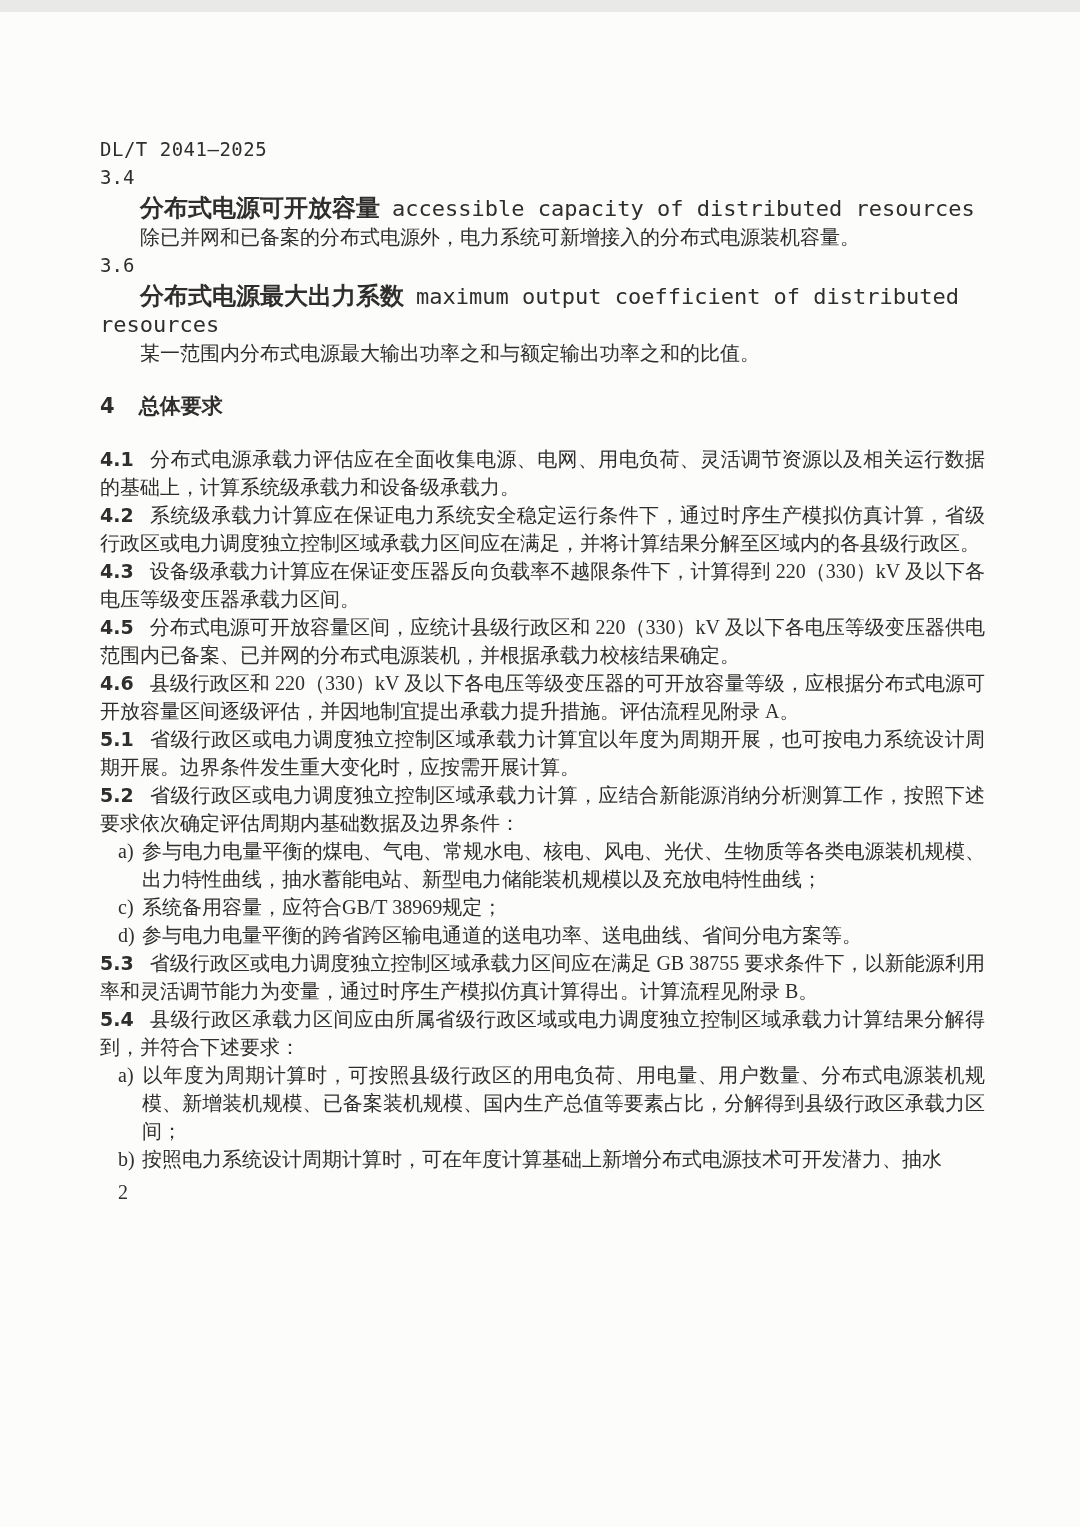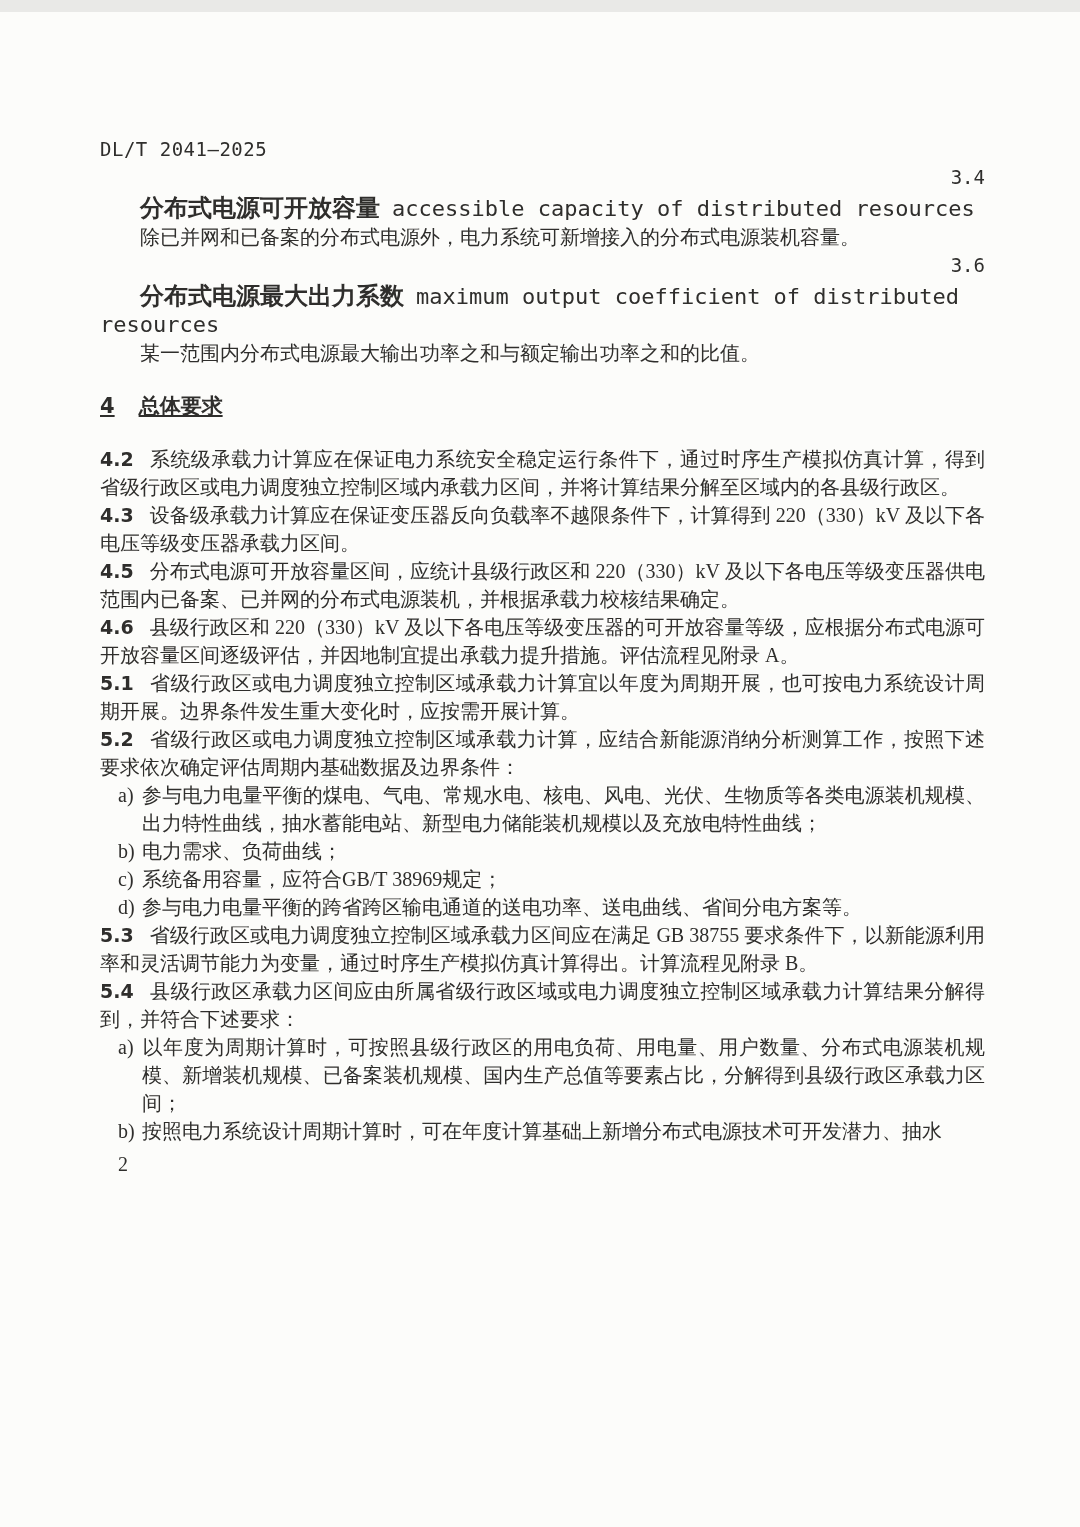--- a/index.html
+++ b/index.html
@@ -22,42 +22,41 @@
   .doc-header {
     font-family: "DejaVu Sans Mono", "Liberation Mono", monospace;
     font-size: 19px;
     letter-spacing: 0.5px;
     text-align: left;
   }
 
   .term-number {
     font-family: "DejaVu Sans Mono", "Liberation Mono", monospace;
     font-size: 19px;
-    text-align: right;
+    text-align: left;
   }
   .term-title { text-indent: 40px; margin-top: 3px; text-align: left; }
   .term-zh {
     font-family: "DejaVu Sans", "Liberation Sans", sans-serif;
     font-weight: bold;
     font-size: 24px;
   }
   .term-en {
     font-family: "DejaVu Sans Mono", "Liberation Mono", monospace;
     font-size: 22px;
     padding-left: 12px;
   }
   .term-def { text-indent: 40px; }
 
   .section-heading {
     font-family: "DejaVu Sans", "Liberation Sans", sans-serif;
     font-weight: bold;
     font-size: 21px;
     line-height: 30px;
     text-align: left;
-    text-decoration: underline;
   }
   .section-heading .heading-num { margin-right: 24px; }
   .heading-4 { margin: 24px 0 24px 0; }
   .heading-5 { margin: 32px 0 30px 0; }
 
   .clause-num {
     font-family: "DejaVu Sans", "Liberation Sans", sans-serif;
     font-weight: bold;
     font-size: 19px;
     margin-right: 16px;
@@ -101,44 +100,44 @@
       <span class="term-zh">分布式电源最大出力系数</span><span class="term-en">maximum output coefficient of distributed resources</span>
     </p>
     <p class="term-def">某一范围内分布式电源最大输出功率之和与额定输出功率之和的比值。</p>
   </div>
 
   <p class="section-heading heading-4">
     <span class="heading-num">4</span><span>总体要求</span>
   </p>
 
   <p class="clause">
-    <span class="clause-num">4.2</span><span>系统级承载力计算应在保证电力系统安全稳定运行条件下，通过时序生产模拟仿真计算，得到省级行政区或电力调度独立控制区域内承载力区间，并将计算结果分解至区域内的各县级行政区。</span>
+    <span class="clause-num">4.1</span><span>分布式电源承载力评估应在全面收集电源、电网、用电负荷、灵活调节资源以及相关运行数据的基础上，计算系统级承载力和设备级承载力。</span>
+  </p>
+  <p class="clause">
+    <span class="clause-num">4.2</span><span>系统级承载力计算应在保证电力系统安全稳定运行条件下，通过时序生产模拟仿真计算，省级行政区或电力调度独立控制区域承载力区间应在满足，并将计算结果分解至区域内的各县级行政区。</span>
   </p>
   <p class="clause">
     <span class="clause-num">4.3</span><span>设备级承载力计算应在保证变压器反向负载率不越限条件下，计算得到 220（330）kV 及以下各电压等级变压器承载力区间。</span>
   </p>
   <p class="clause">
     <span class="clause-num">4.5</span><span>分布式电源可开放容量区间，应统计县级行政区和 220（330）kV 及以下各电压等级变压器供电范围内已备案、已并网的分布式电源装机，并根据承载力校核结果确定。</span>
   </p>
   <p class="clause">
     <span class="clause-num">4.6</span><span>县级行政区和 220（330）kV 及以下各电压等级变压器的可开放容量等级，应根据分布式电源可开放容量区间逐级评估，并因地制宜提出承载力提升措施。评估流程见附录 A。</span>
   </p>
 
 
   <p class="clause">
     <span class="clause-num">5.1</span><span>省级行政区或电力调度独立控制区域承载力计算宜以年度为周期开展，也可按电力系统设计周期开展。边界条件发生重大变化时，应按需开展计算。</span>
   </p>
   <p class="clause">
     <span class="clause-num">5.2</span><span>省级行政区或电力调度独立控制区域承载力计算，应结合新能源消纳分析测算工作，按照下述要求依次确定评估周期内基础数据及边界条件：</span>
   </p>
   <p class="list-item">
     <span class="list-label">a)</span><span>参与电力电量平衡的煤电、气电、常规水电、核电、风电、光伏、生物质等各类电源装机规模、出力特性曲线，抽水蓄能电站、新型电力储能装机规模以及充放电特性曲线；</span>
-  </p>
-  <p class="list-item">
-    <span class="list-label">b)</span><span>电力需求、负荷曲线；</span>
   </p>
   <p class="list-item">
     <span class="list-label">c)</span><span>系统备用容量，应符合GB/T 38969规定；</span>
   </p>
   <p class="list-item">
     <span class="list-label">d)</span><span>参与电力电量平衡的跨省跨区输电通道的送电功率、送电曲线、省间分电方案等。</span>
   </p>
   <p class="clause">
     <span class="clause-num">5.3</span><span>省级行政区或电力调度独立控制区域承载力区间应在满足 GB 38755 要求条件下，以新能源利用率和灵活调节能力为变量，通过时序生产模拟仿真计算得出。计算流程见附录 B。</span>
   </p>

